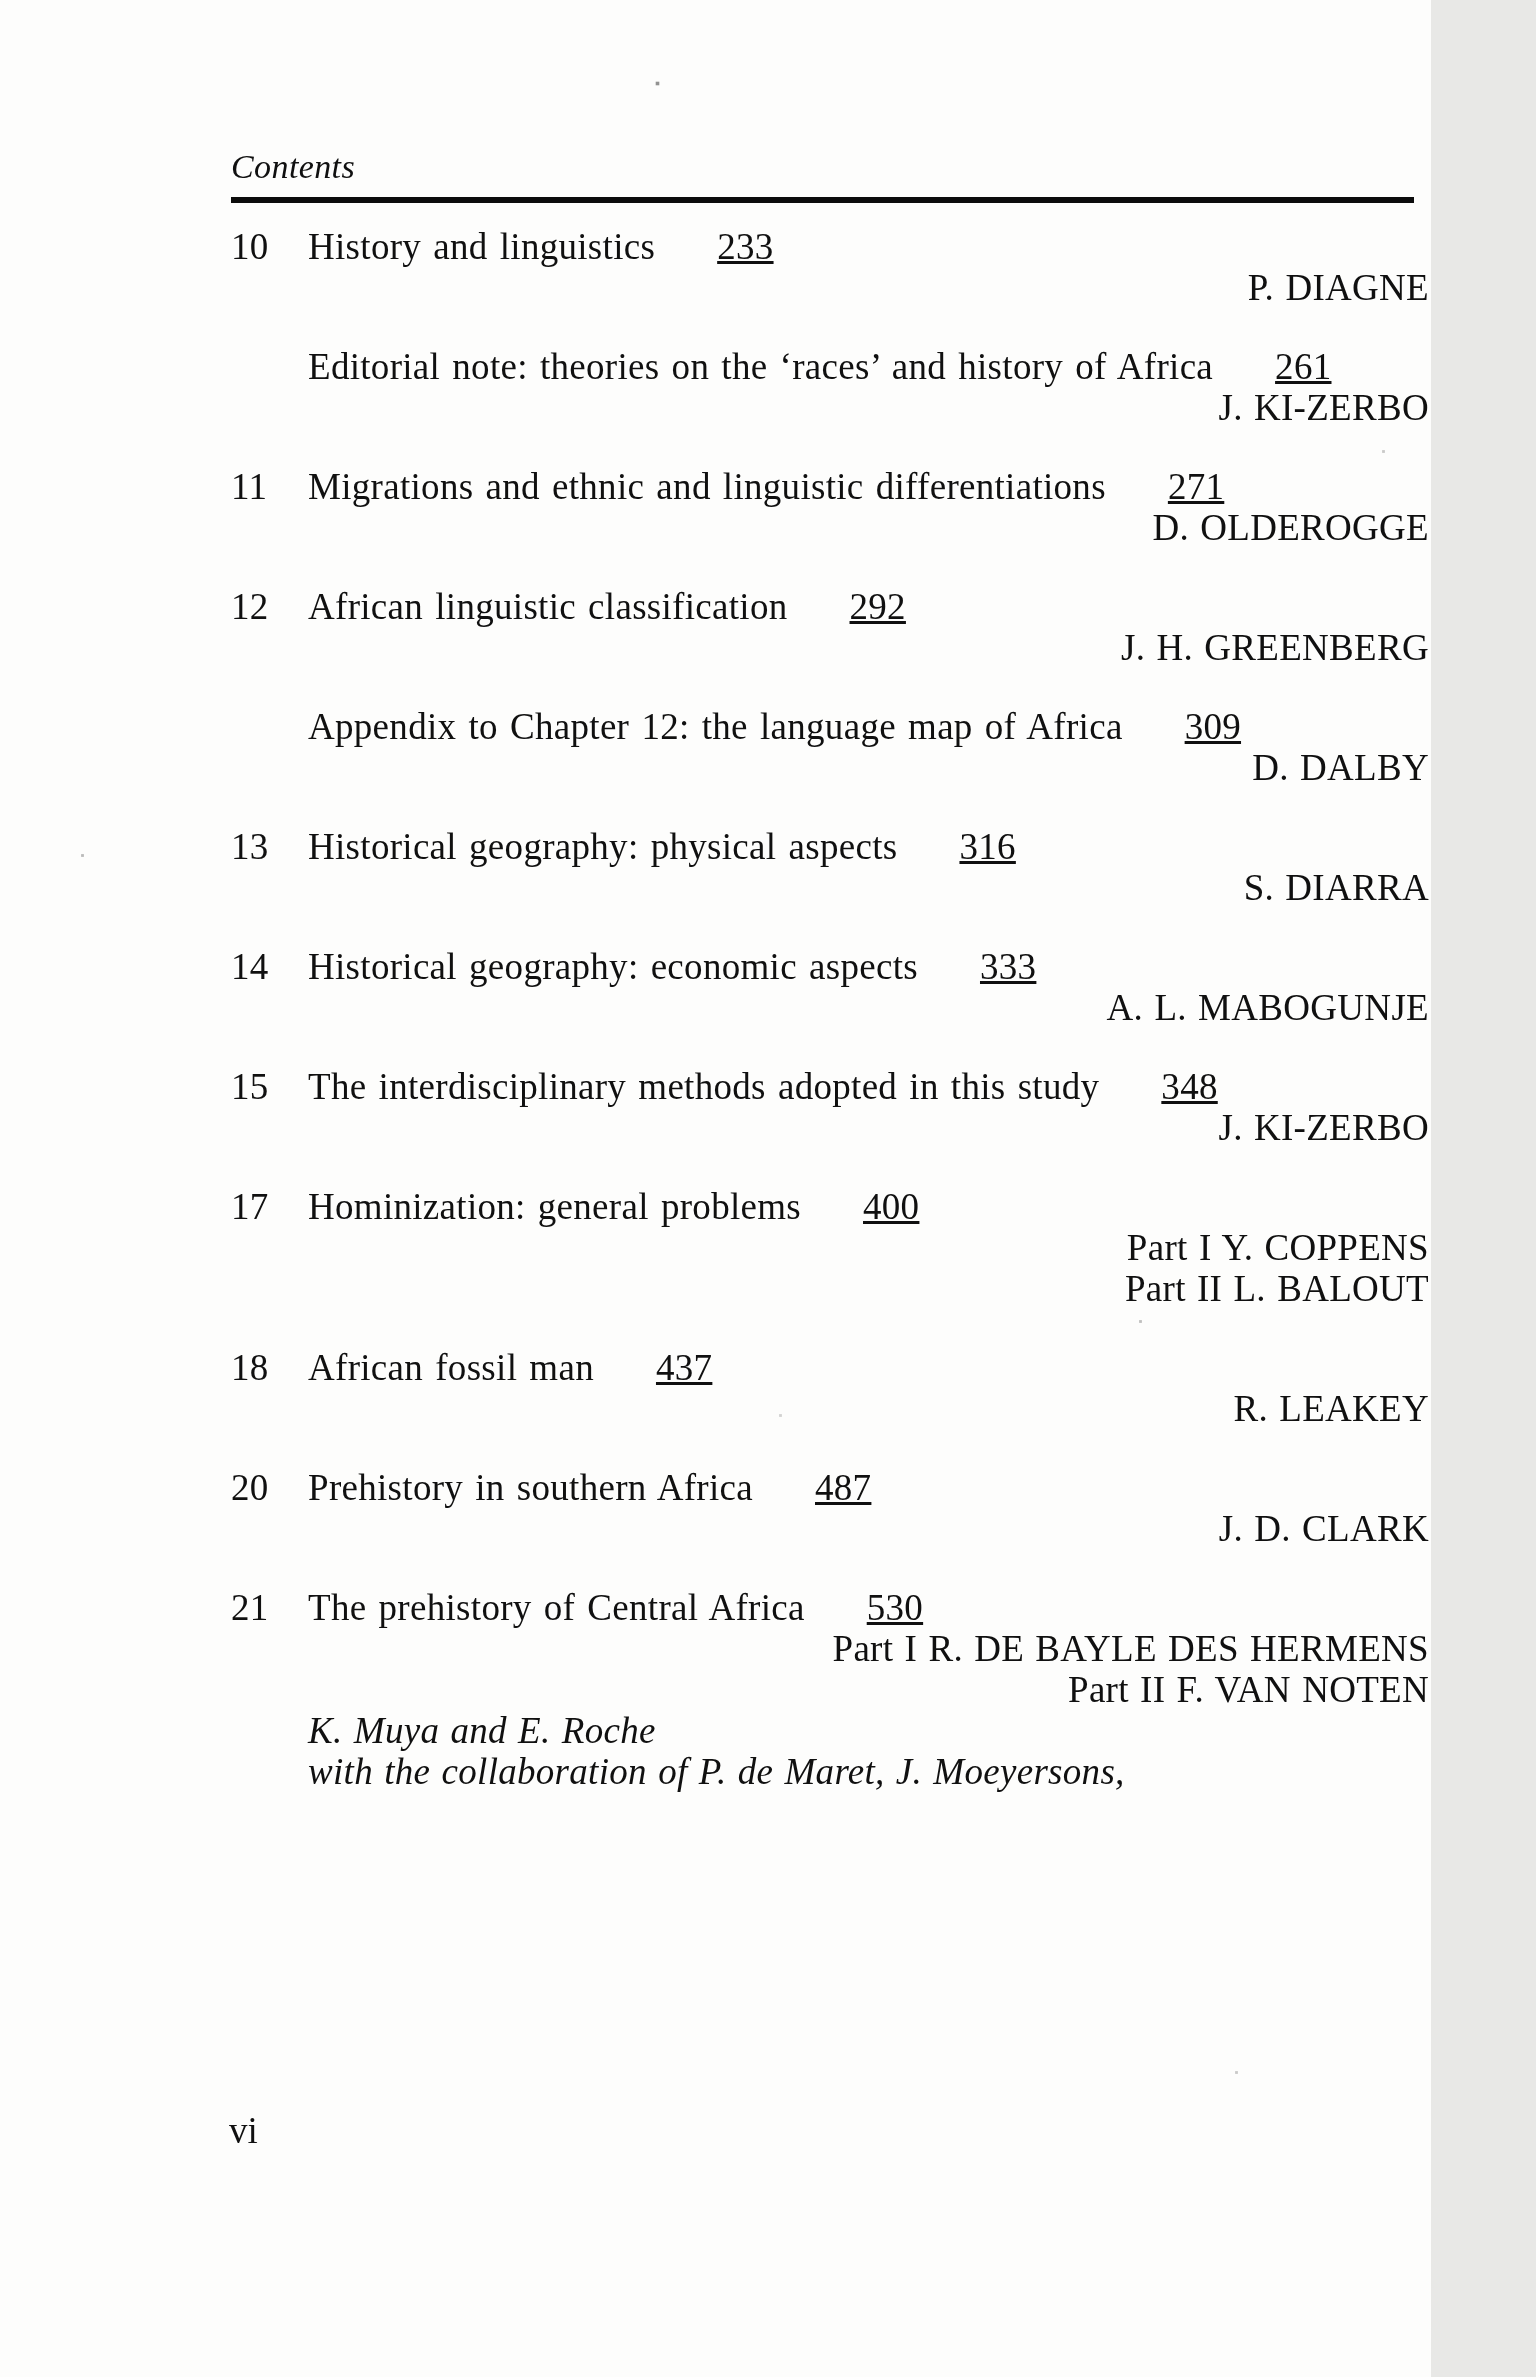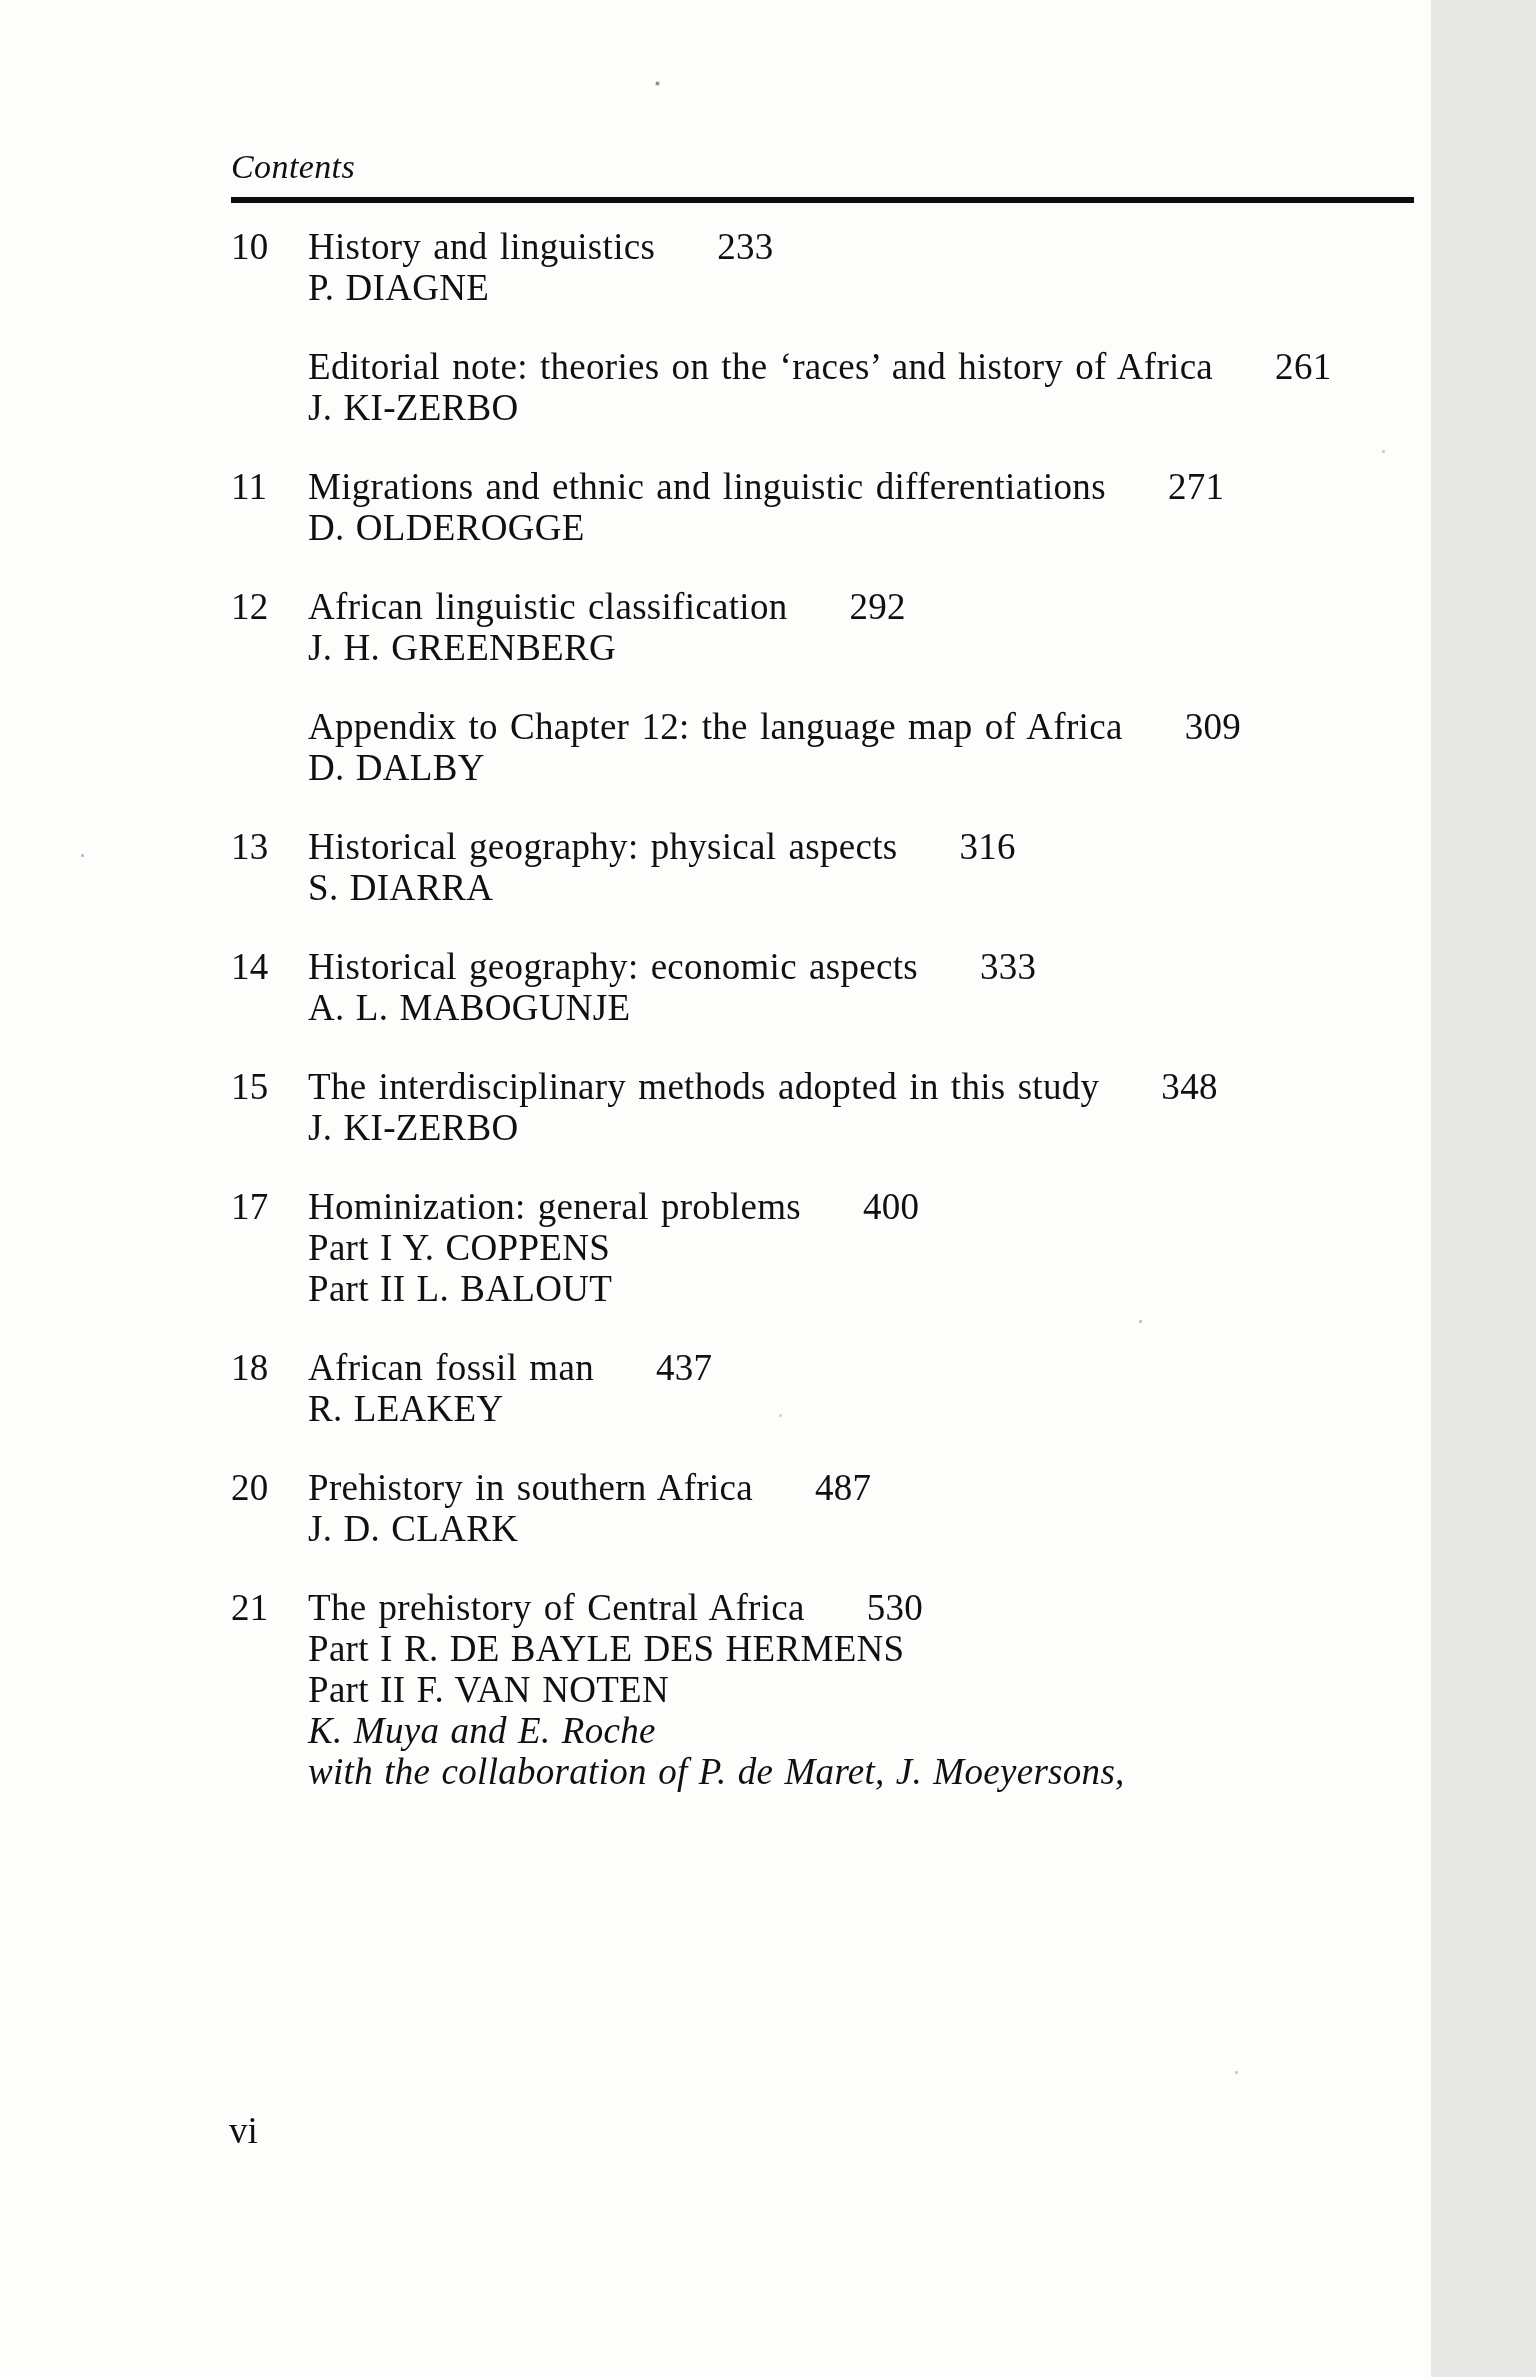--- a/index.html
+++ b/index.html
@@ -46,24 +46,26 @@
   }
   .chap-num {
     width: 77px;
     flex: 0 0 77px;
   }
   .chap-title {
     word-spacing: 2.6px;
   }
   .page-ref {
     margin-left: 62px;
+    text-decoration: underline;
   }
   .author-line {
     margin-left: 77px;
     word-spacing: 1.7px;
+    text-align: right;
   }
   .collab-line {
     margin-left: 77px;
     font-style: italic;
     word-spacing: 1.7px;
   }
   .folio {
     position: absolute;
     left: 229px;
     top: 2109px;

